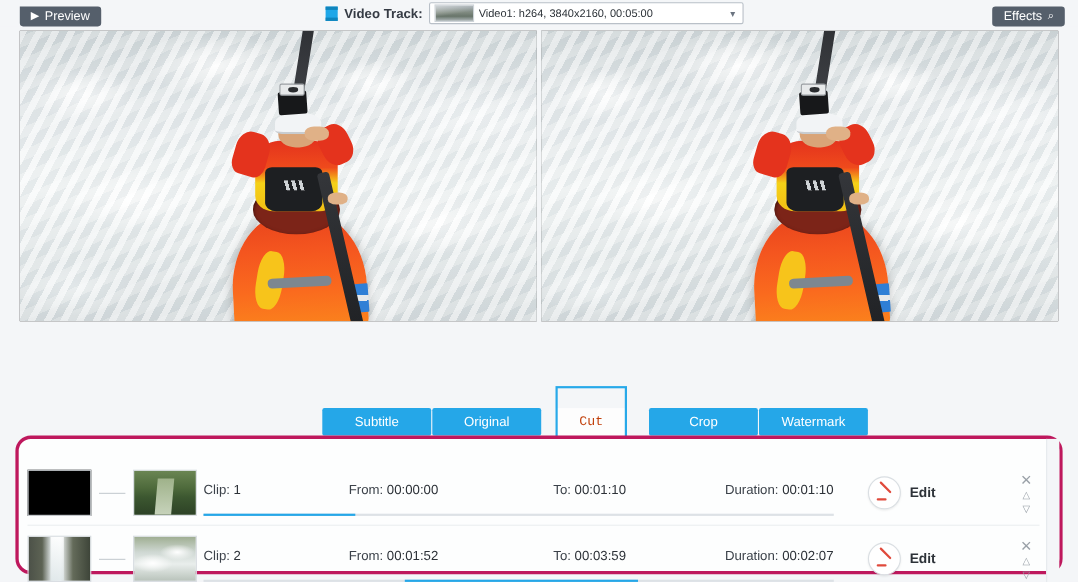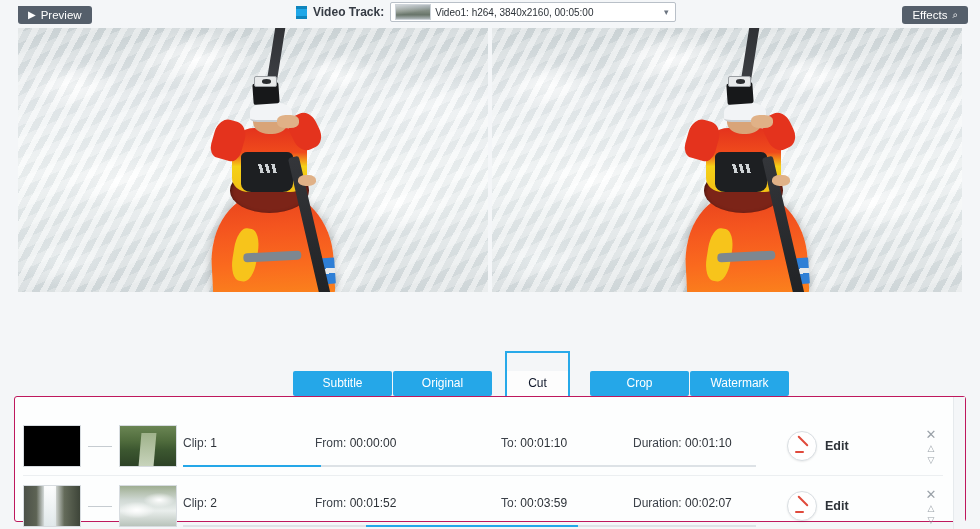--- a/index.html
+++ b/index.html
@@ -186,31 +186,31 @@
   .transport { position: absolute; top: 292px; left: 0; width: 980px; height: 58px; }
 
   
   .tabs-row { position: absolute; top: 371px; left: 0; width: 980px; height: 26px; }
   .tab {
     position: absolute; top: 0; height: 25px;
     background: #25a7e8; color: #fff;
     font-size: 12px; line-height: 25px; text-align: center;
     border-radius: 2px; cursor: pointer;
   }
-  .tab.active { background: #fdfdfd; color: #0f172a; border-radius: 0; }
+  .tab.active { background: #fdfdfd; color: #c2410c; border-radius: 0; font-family: Liberation Mono, monospace; }
   .tab-sel-box {
     position: absolute; left: 505px; top: 351px;
     width: 65px; height: 64px;
     border: 2px solid #27a9e9; background: transparent;
   }
 
   
   .panel {
     position: absolute; left: 14px; top: 396px; width: 952px; height: 126px;
-    background: #fdfefe; border: 1px solid #be185d; border-radius: 3px;
+    background: #fdfefe; border: 3px solid #be185d; border-radius: 14px;
   }
   .clip-row {
     position: absolute; left: 8px; width: 920px; height: 58px;
     display: flex; align-items: center;
   }
   .row-1 { top: 20px; }
   .row-2 { top: 80px; }
   .thumbs { display: flex; align-items: center; gap: 0; width: 160px; flex: none; }
   .thumb {
     width: 58px; height: 42px; border: 1px solid #d7dce0; overflow: hidden; flex: none;
@@ -245,21 +245,21 @@
   }
 
   .fields {
     flex: 1; position: relative; height: 42px;
     display: flex; align-items: center;
   }
   .field { font-size: 12px; color: #3c424a; position: absolute; top: 11px; white-space: nowrap; }
   .f-clip { left: 0; }
   .f-from { left: 132px; }
   .f-to   { left: 318px; }
-  .f-dur  { left: 450px; }
+  .f-dur  { left: 474px; }
   .field .lbl { color: #3c424a; }
   .field .val { color: #2d3238; }
 
   .rowbar {
     position: absolute; left: 0; bottom: 0; width: 573px; height: 2px; background: #dde2e6;
   }
   .rowbar-fill { position: absolute; top: 0; height: 2px; background: #25a7e8; }
 
   .edit-wrap {
     width: 132px; flex: none; display: flex; align-items: center; gap: 8px;

